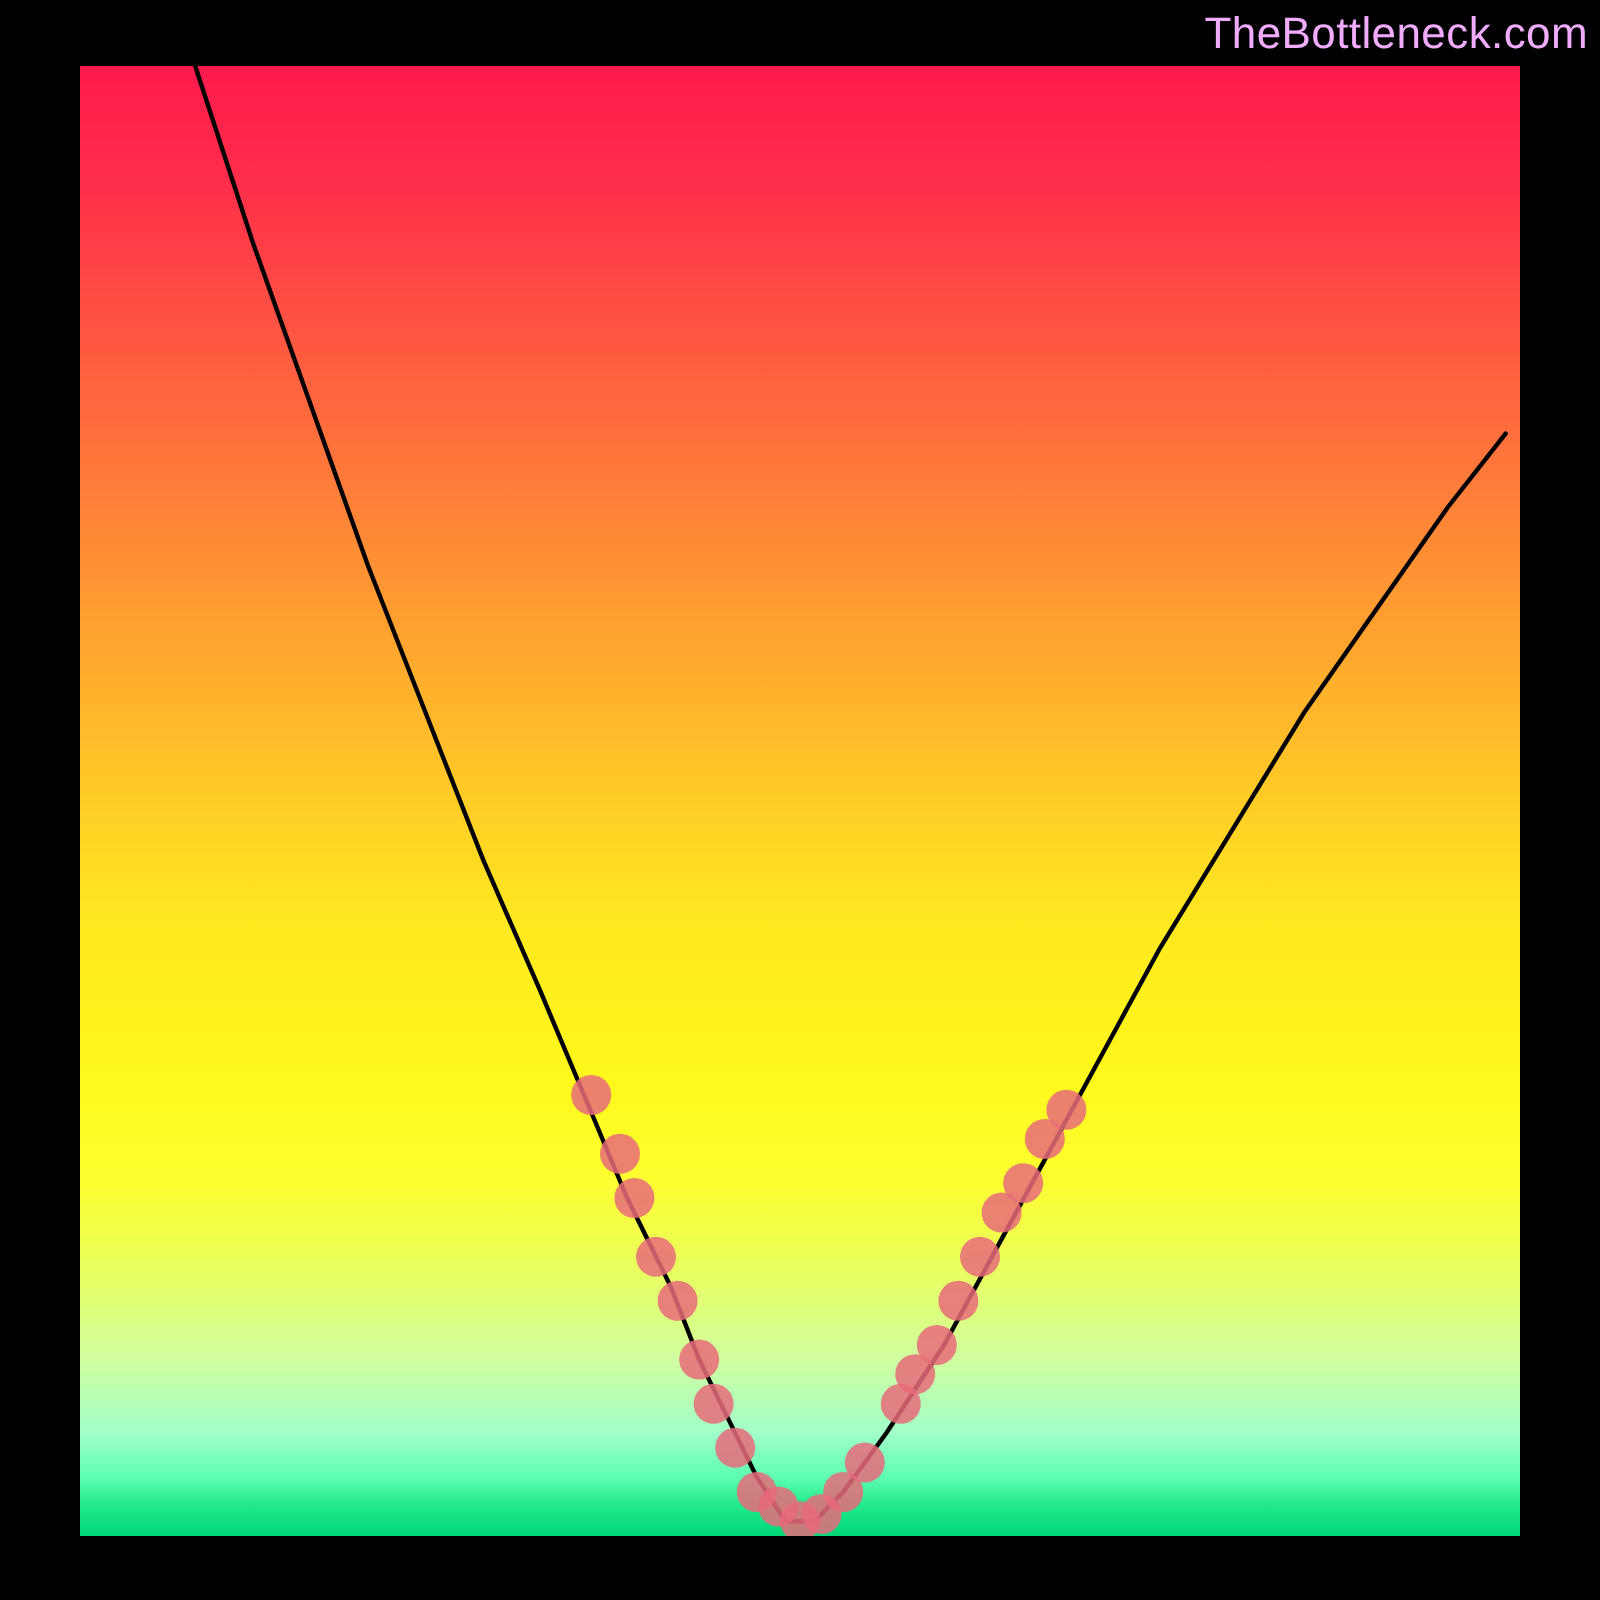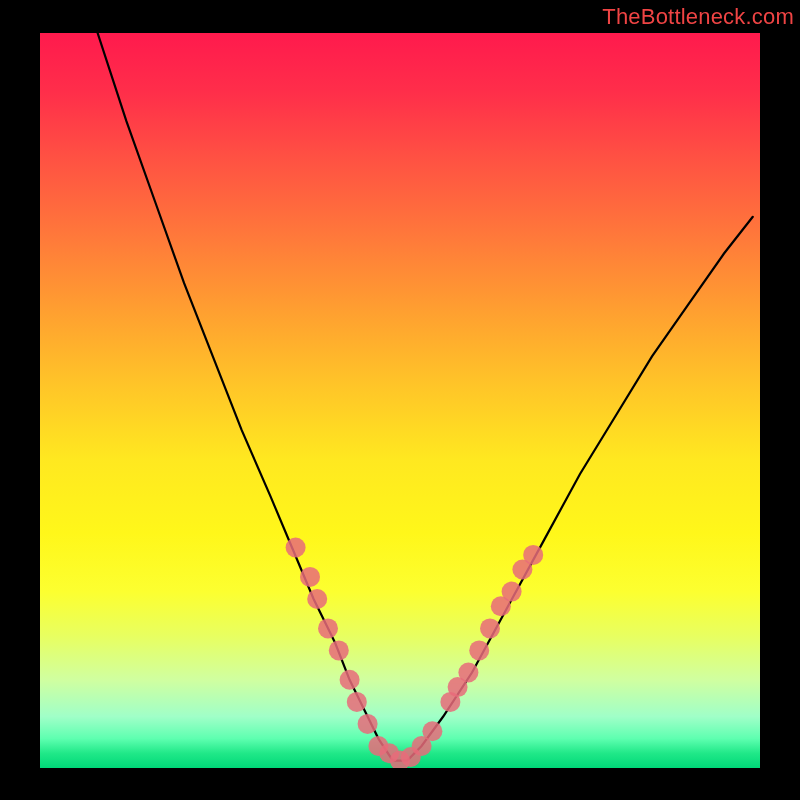--- a/index.html
+++ b/index.html
@@ -49,21 +49,21 @@
       #5effb0 96%,
       #20e888 98%,
       #00d878 100%
     );
   }
   .watermark {
     position: absolute;
     top: 4px;
     right: 6px;
     font-size: 22px;
-    color: #ef4444;
+    color: #f0abfc;
     font-weight: 500;
     letter-spacing: 0.2px;
   }
   .svg-layer {
     position: absolute;
     left: 0;
     top: 0;
     width: 100%;
     height: 100%;
     pointer-events: none;

